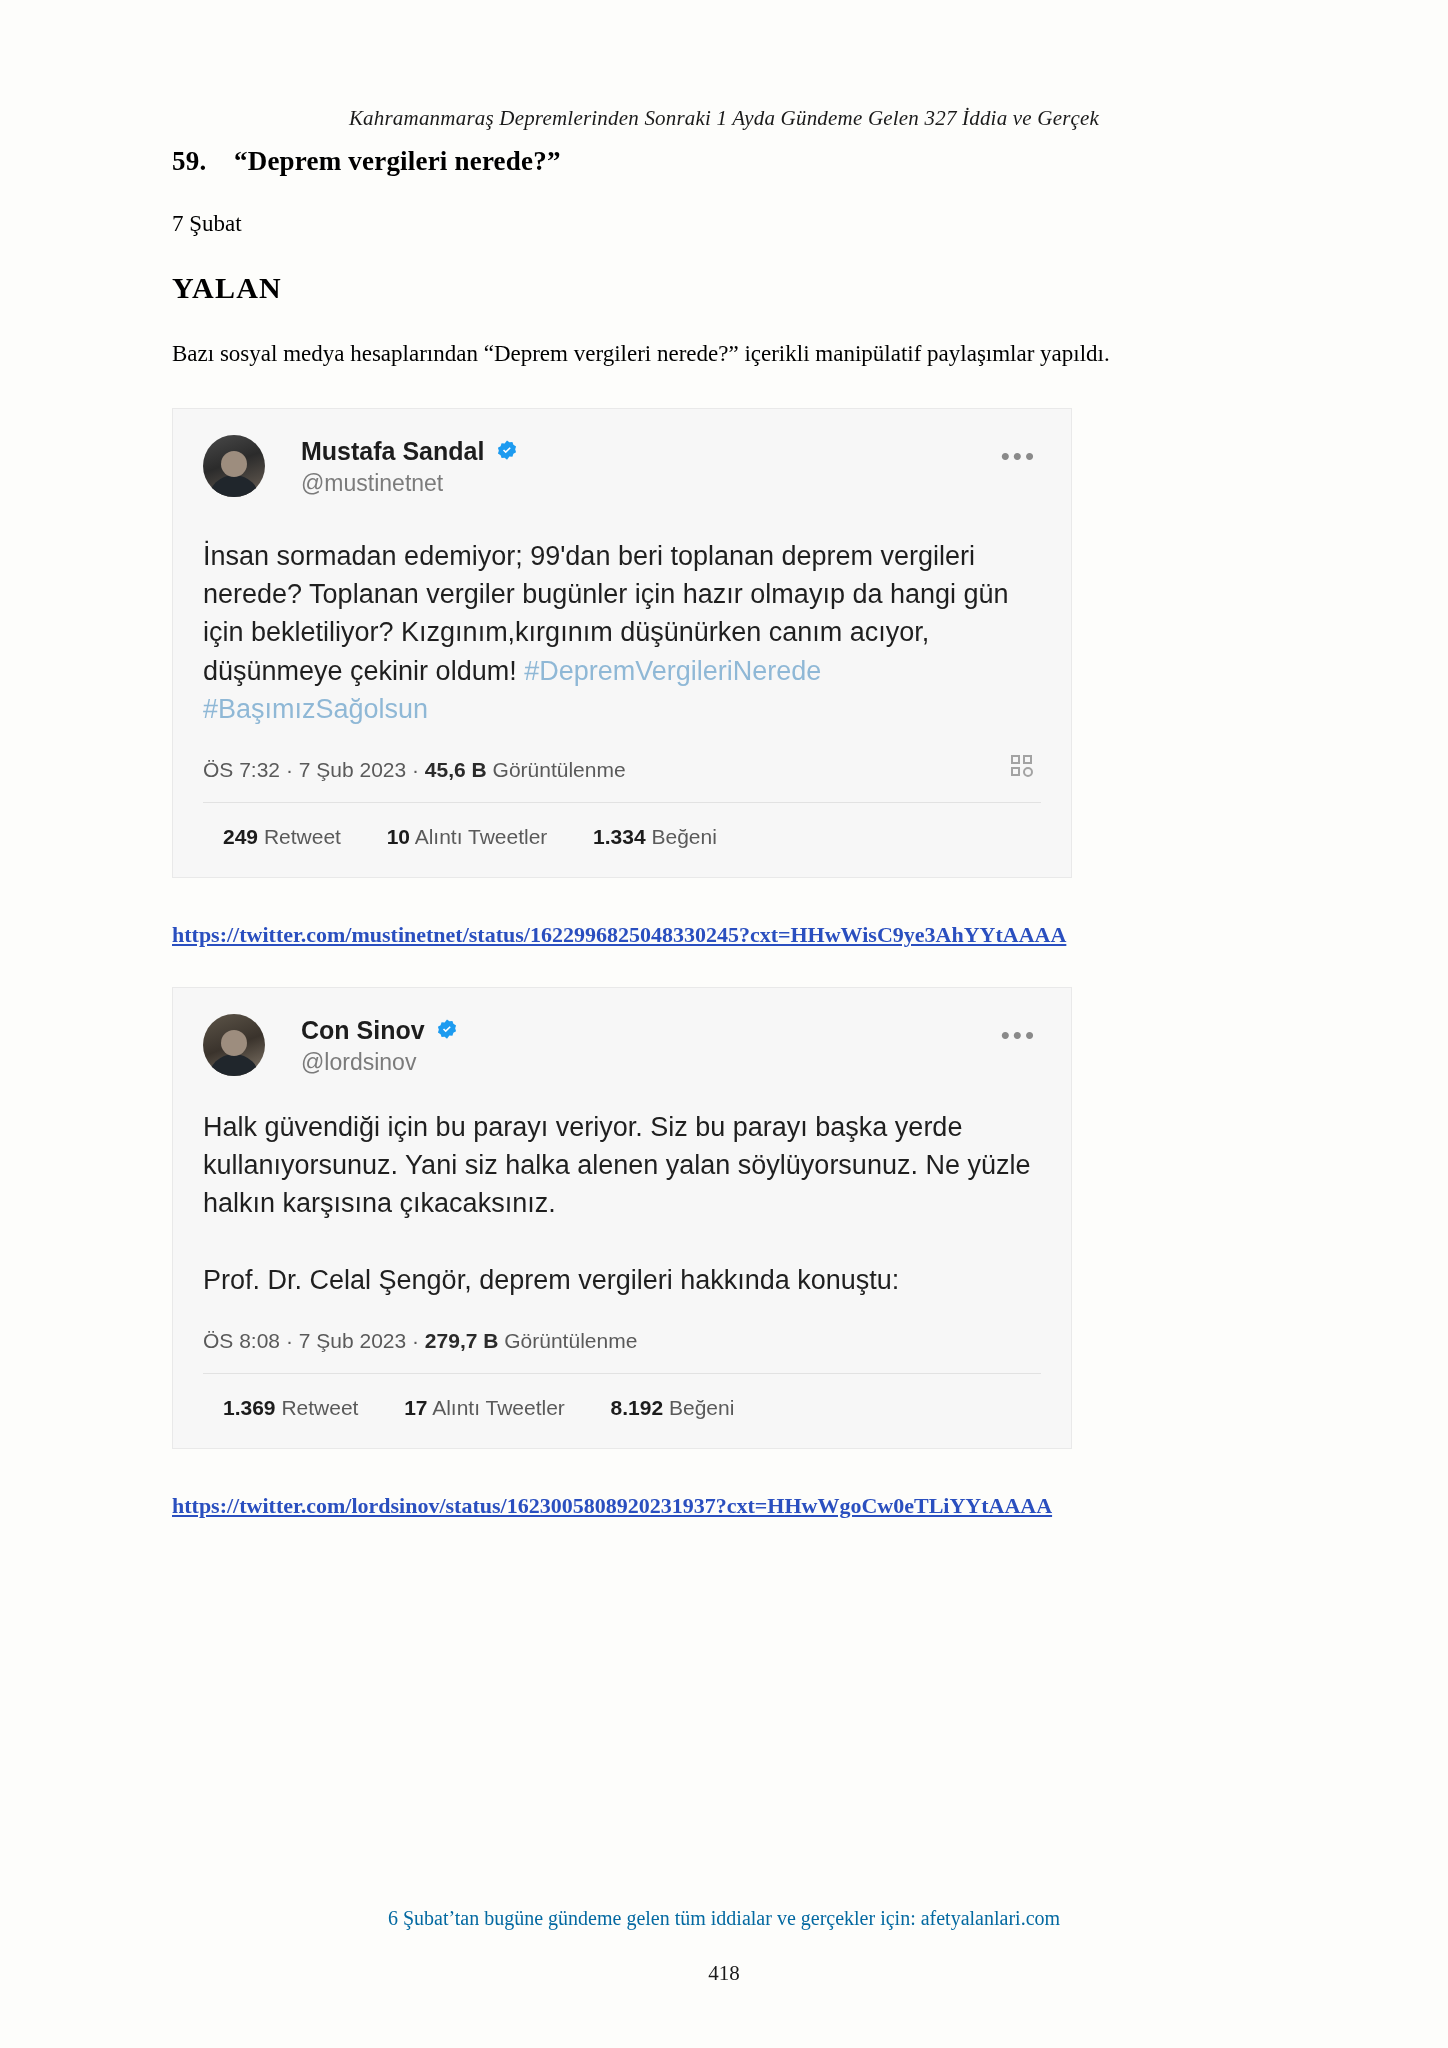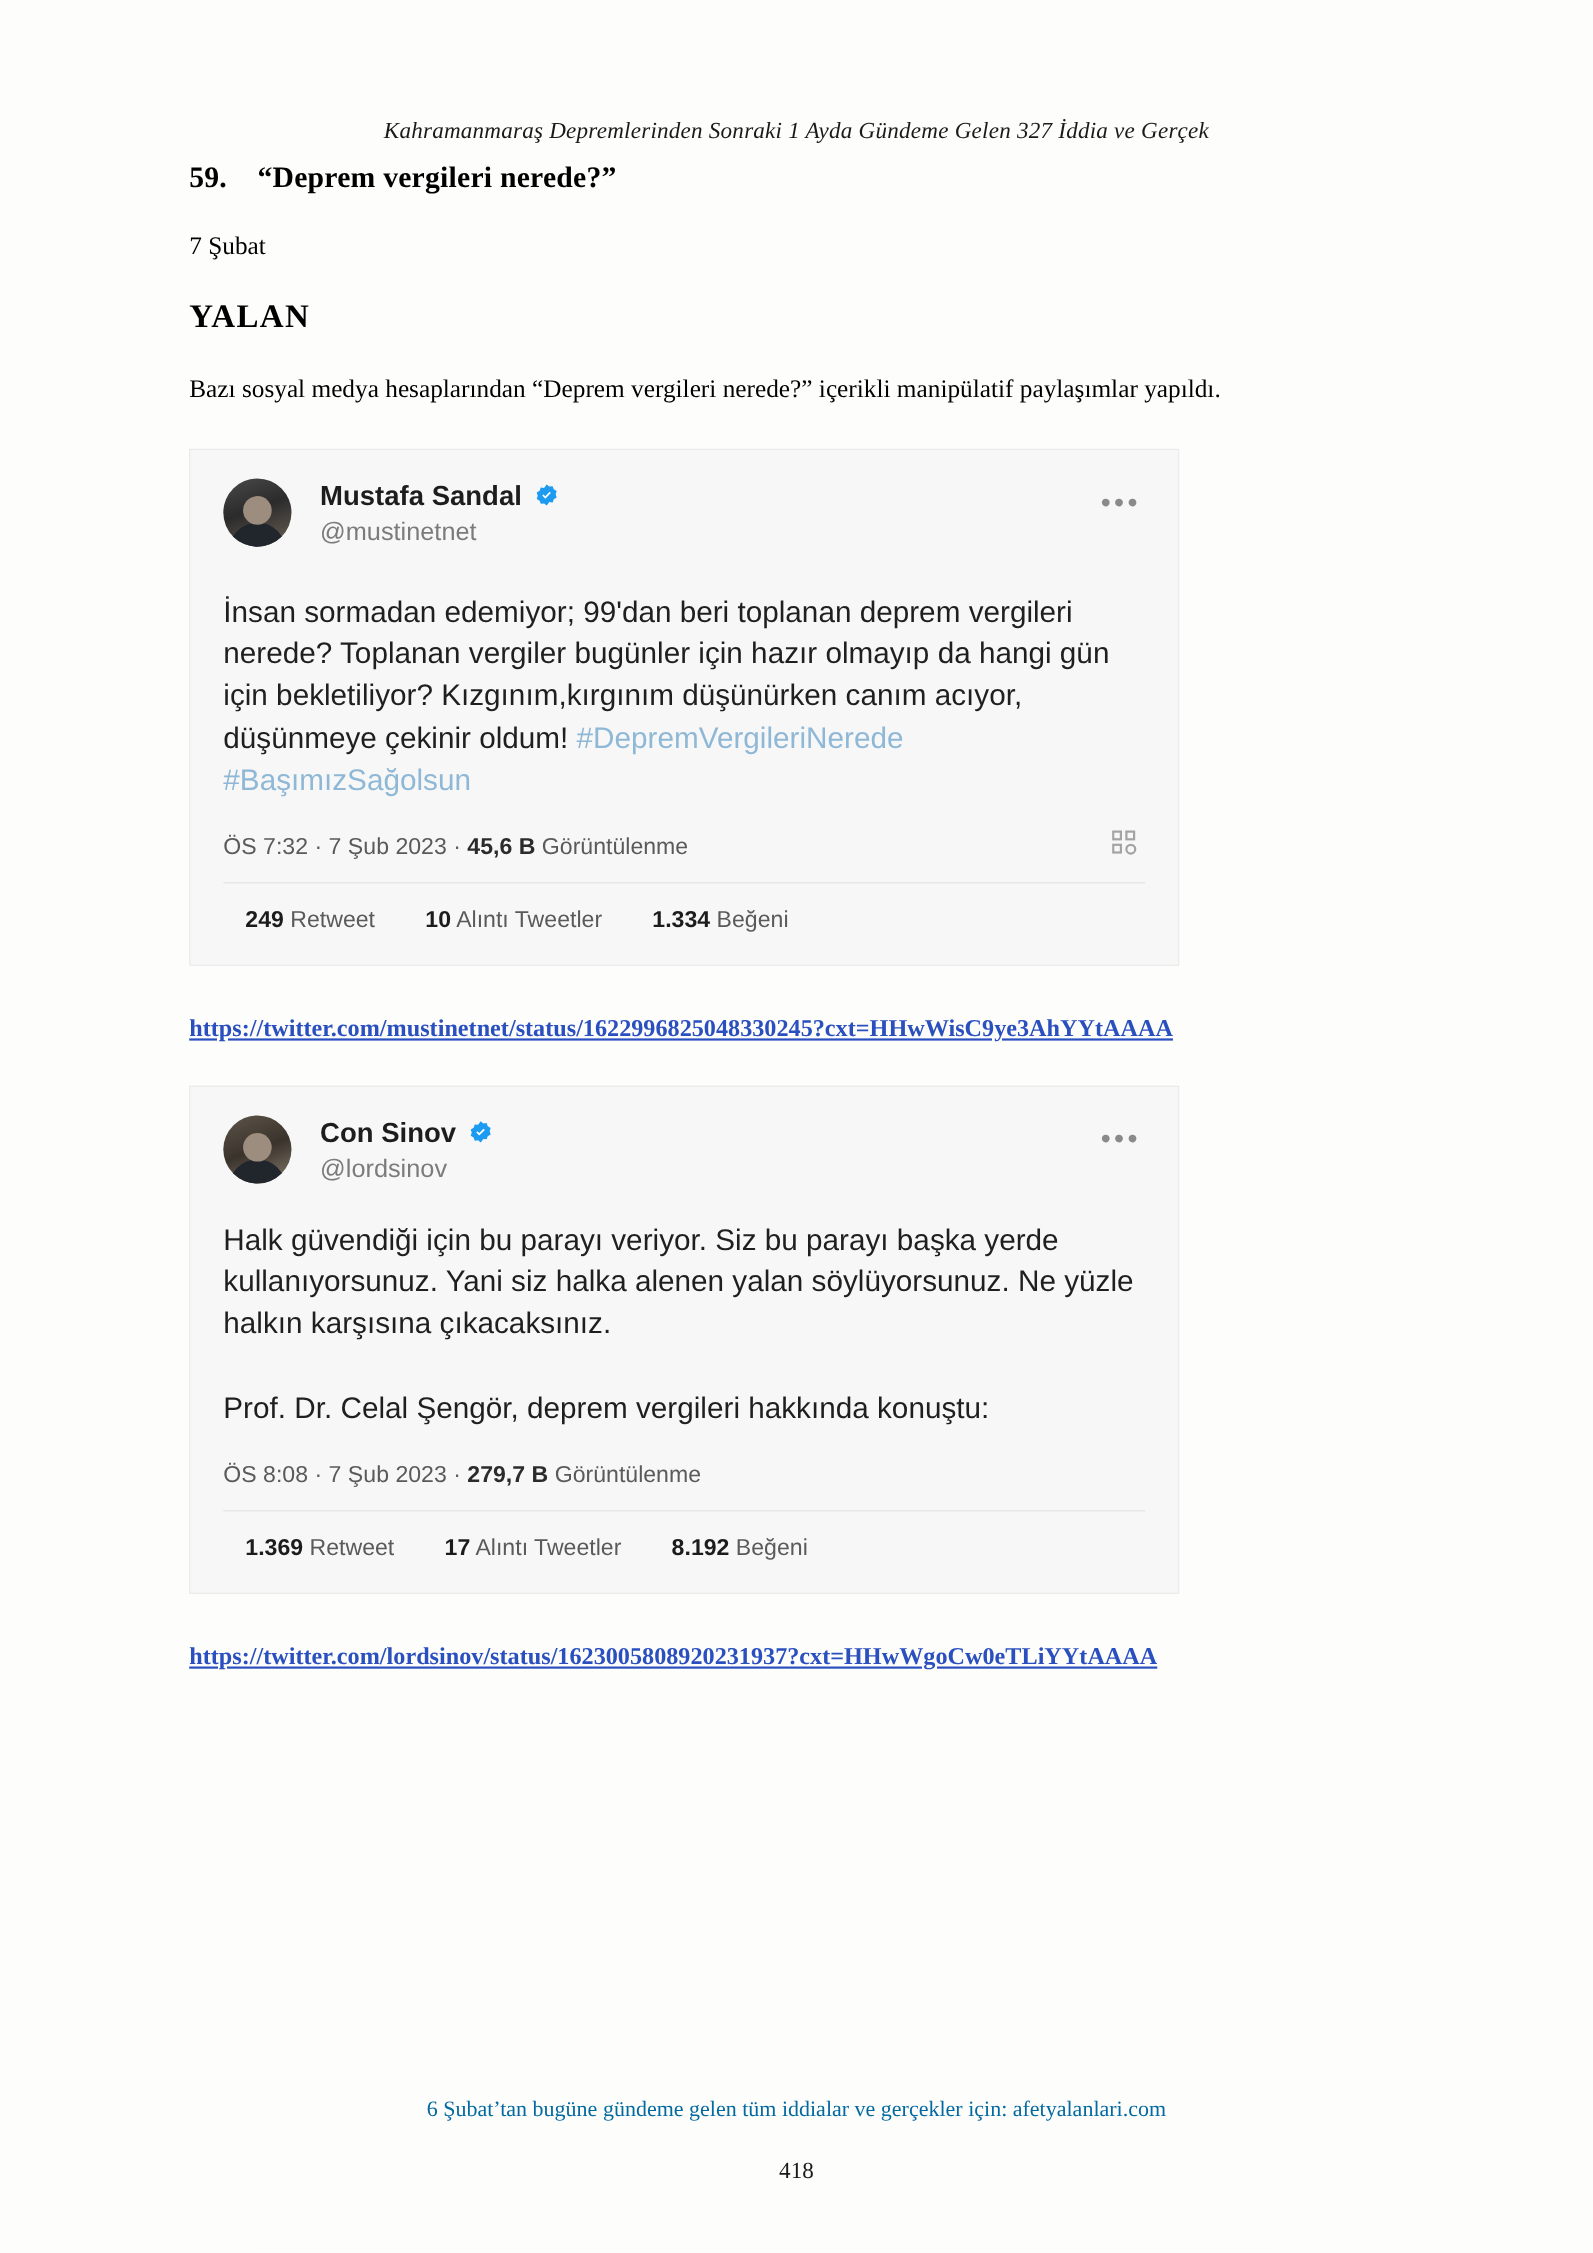--- a/index.html
+++ b/index.html
@@ -111,21 +111,21 @@
     width: 52px;
     height: 32px;
     margin-left: -26px;
     border-radius: 26px 26px 0 0;
     background: #20262c;
   }
   .avatar.av2 {
     background: linear-gradient(160deg, #5d5549 0%, #3a332c 50%, #857a6c 100%);
   }
   .tw-names {
-    margin-left: 26px;
+    margin-left: 36px;
     line-height: 1.28;
   }
   .tw-name {
     font-size: 25px;
     font-weight: bold;
     color: #1d1d1d;
     display: inline-block;
     vertical-align: middle;
   }
   .verified {

